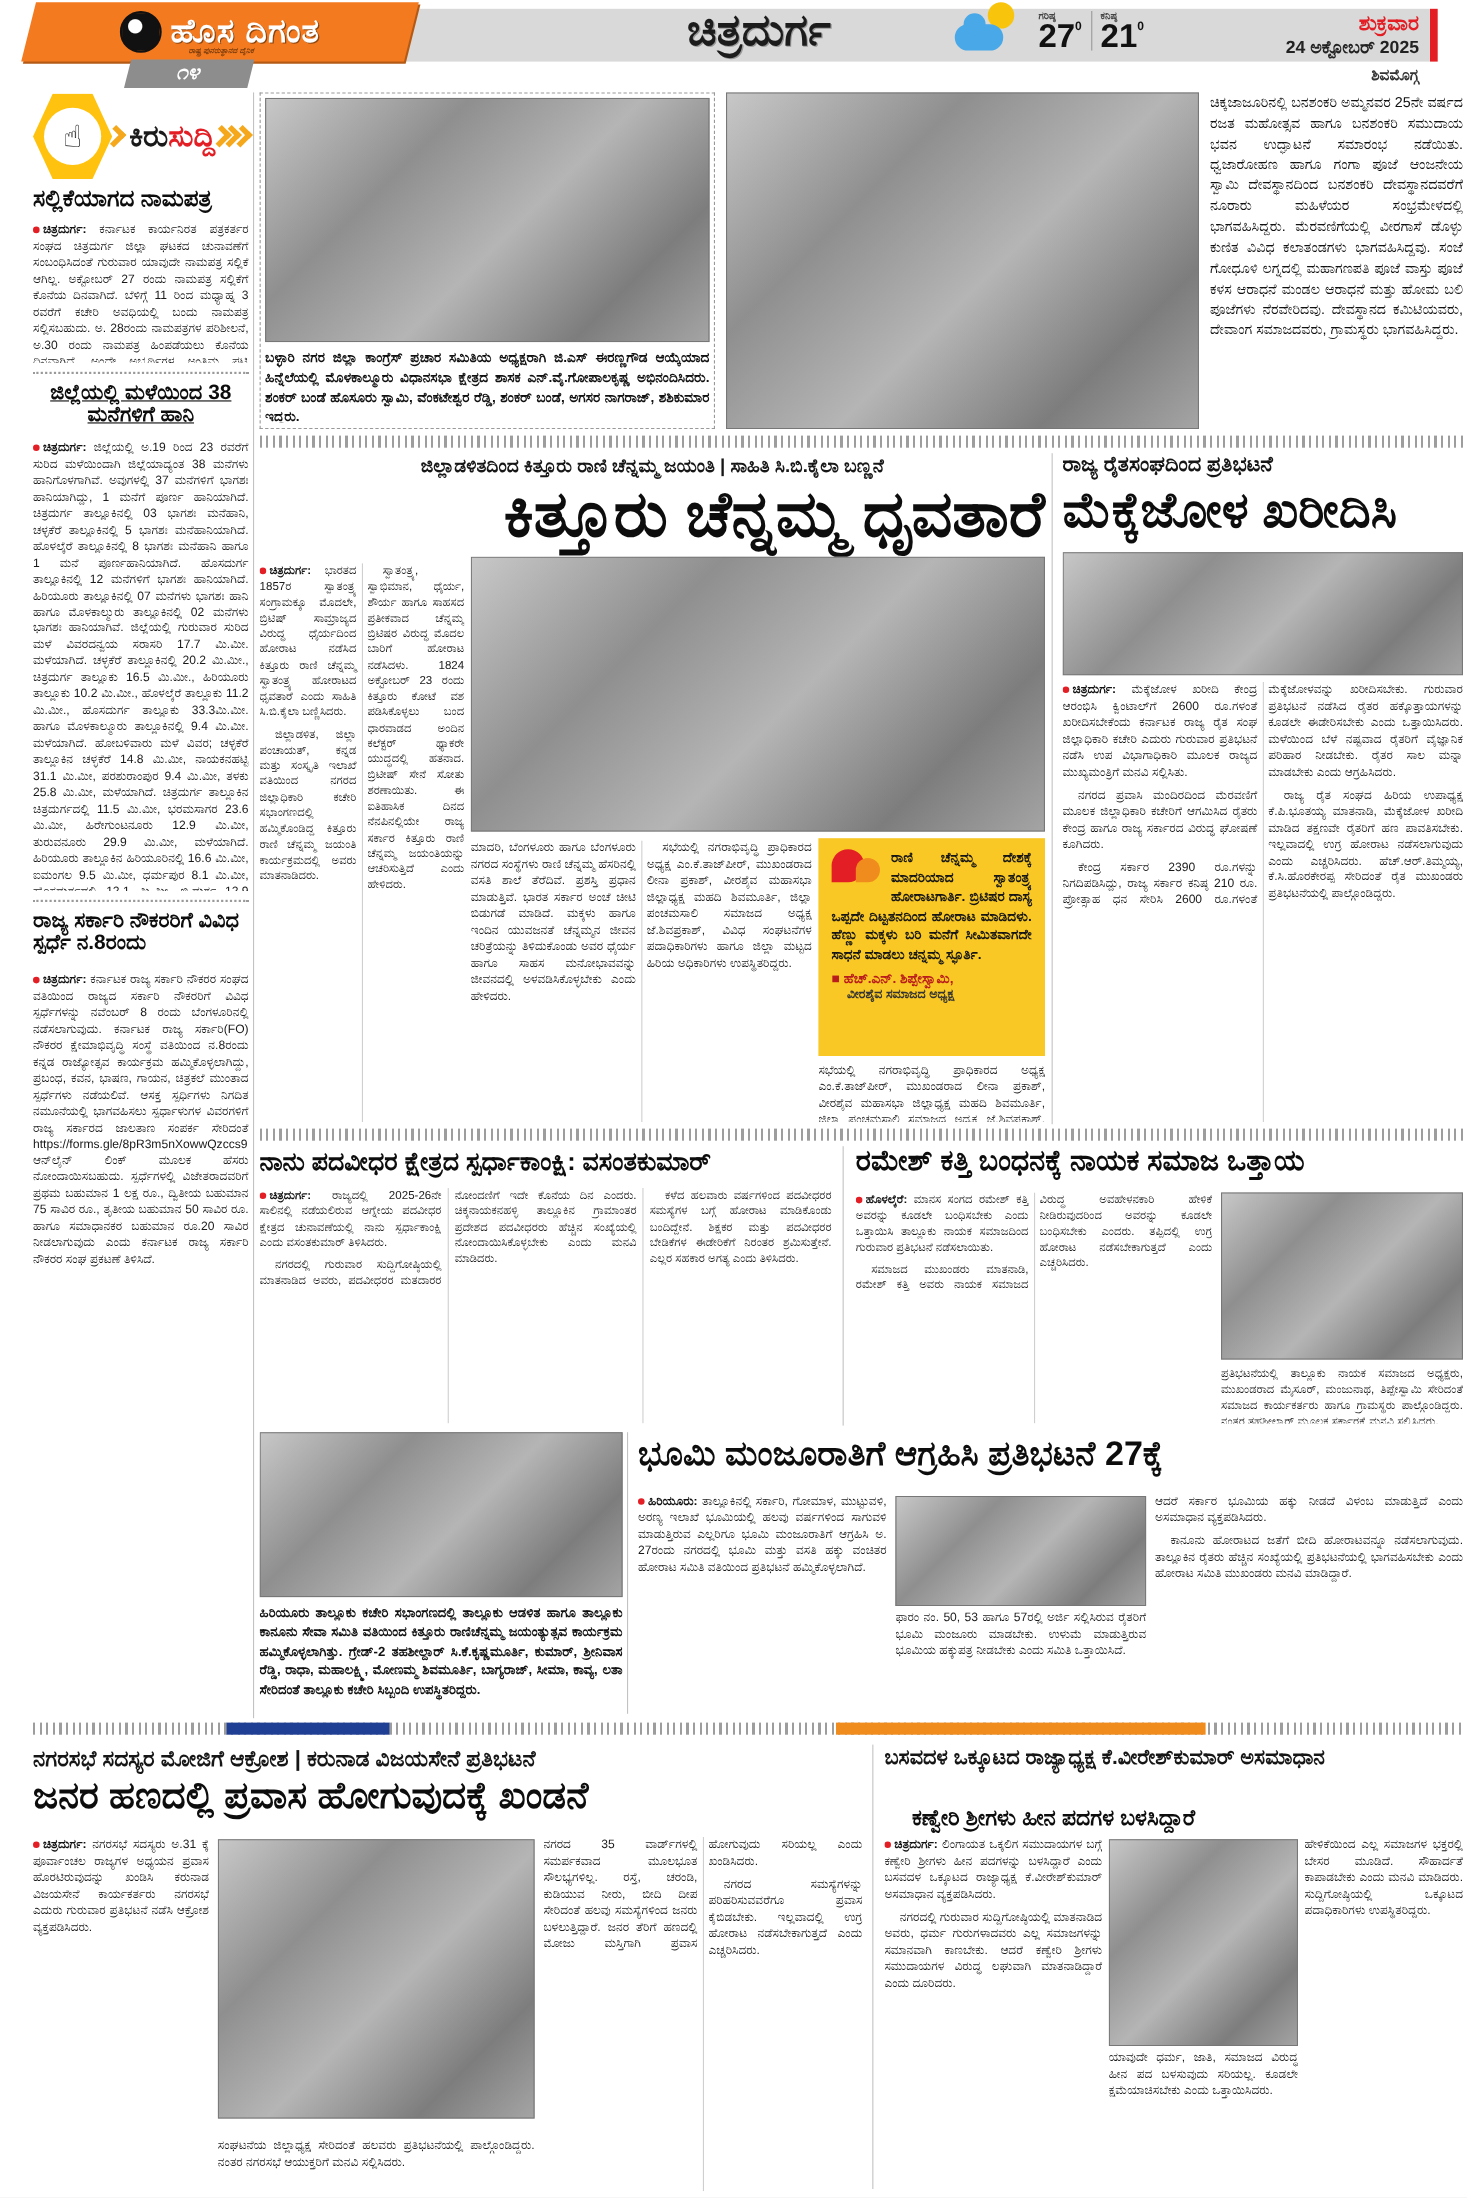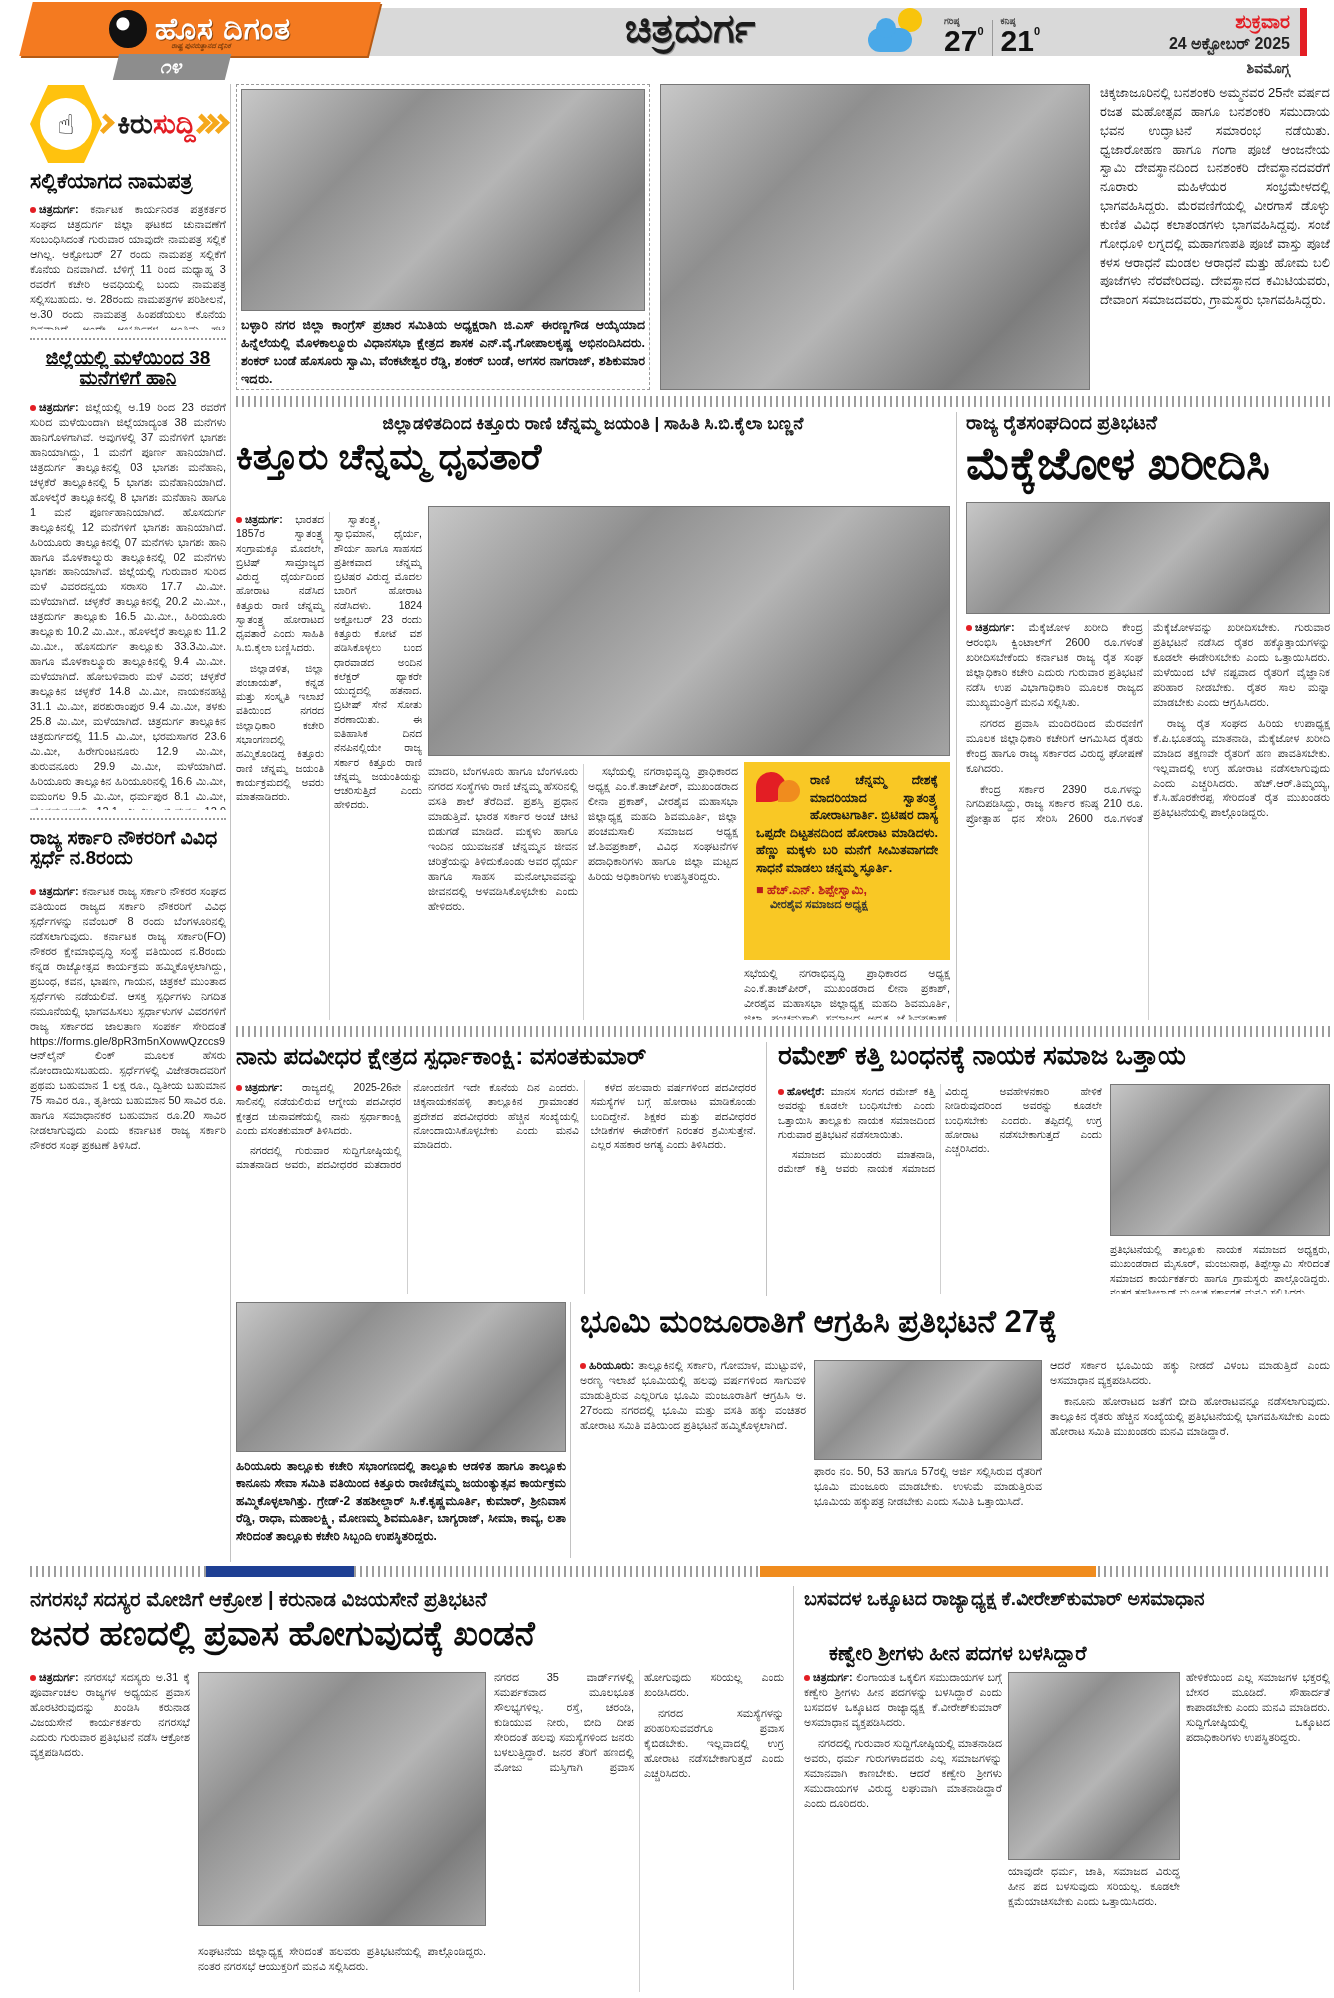--- a/index.html
+++ b/index.html
@@ -14,21 +14,21 @@
   .logo-inner{position:absolute;left:0;top:0;width:100%;height:100%;transform:skewX(14deg);
         display:flex;align-items:center;justify-content:center;gap:8px;}
   .emblem{width:34px;height:34px;border-radius:50%;background:radial-gradient(circle at 35% 35%,#fff 0 6px,#111 7px);
         border:2px solid #111;}
   .brand{font-size:30px;font-weight:bold;color:#fff;letter-spacing:1px;text-shadow:1px 1px 0 #8a4510;}
   .tagline{position:absolute;left:150px;top:40px;font-size:7px;color:#7a3c0c;font-weight:bold;}
   .pageno{left:116px;top:54px;width:112px;height:26px;background:#8d8d8d;transform:skewX(-14deg);
         display:flex;align-items:center;justify-content:center;color:#fff;font-size:19px;font-weight:bold;}
   .edition{left:500px;top:6px;width:380px;text-align:center;font-size:40px;font-weight:900;color:#1c1c1c;
         text-shadow:1px 1px 0 #999;}
-  .weather{left:884px;top:10px;width:230px;height:46px;display:flex;align-items:flex-end;gap:8px;}
+  .weather{left:884px;top:10px;width:230px;height:46px;display:flex;align-items:flex-start;gap:8px;}
   .sun{width:24px;height:24px;border-radius:50%;background:#f8c40c;position:relative;left:14px;top:-8px;}
   .cloud{width:44px;height:24px;background:#49a8e8;border-radius:14px;position:relative;left:-16px;top:6px;}
   .cloud:before{content:"";position:absolute;left:8px;top:-10px;width:20px;height:20px;border-radius:50%;background:#49a8e8;}
   .wcell{display:flex;flex-direction:column;align-items:flex-start;line-height:1;}
   .wlabel{font-size:9px;font-weight:bold;color:#444;}
   .wtemp{font-size:30px;font-weight:900;color:#111;}
   .wdeg{font-size:11px;vertical-align:top;font-weight:bold;}
   .wsep{width:1px;height:36px;background:#9a9a9a;}
   .dateblk{left:1090px;top:10px;width:200px;text-align:right;line-height:1.25;}
   .day{color:#e31e24;font-weight:900;font-size:19px;}
@@ -147,21 +147,21 @@
   </div>
 
   <div class="abs photo" style="left:660px;top:84px;width:430px;height:306px;"></div>
 
   <div class="abs caption" style="left:1100px;top:84px;width:230px;height:306px;font-weight:normal;font-size:13px;">ಚಿಕ್ಕಜಾಜೂರಿನಲ್ಲಿ ಬನಶಂಕರಿ ಅಮ್ಮನವರ 25ನೇ ವರ್ಷದ ರಜತ ಮಹೋತ್ಸವ ಹಾಗೂ ಬನಶಂಕರಿ ಸಮುದಾಯ ಭವನ ಉದ್ಘಾಟನೆ ಸಮಾರಂಭ ನಡೆಯಿತು. ಧ್ವಜಾರೋಹಣ ಹಾಗೂ ಗಂಗಾ ಪೂಜೆ ಆಂಜನೇಯ ಸ್ವಾಮಿ ದೇವಸ್ಥಾನದಿಂದ ಬನಶಂಕರಿ ದೇವಸ್ಥಾನದವರೆಗೆ ನೂರಾರು ಮಹಿಳೆಯರ ಸಂಭ್ರಮೇಳದಲ್ಲಿ ಭಾಗವಹಿಸಿದ್ದರು. ಮೆರವಣಿಗೆಯಲ್ಲಿ ವೀರಗಾಸೆ ಡೊಳ್ಳು ಕುಣಿತ ವಿವಿಧ ಕಲಾತಂಡಗಳು ಭಾಗವಹಿಸಿದ್ದವು. ಸಂಜೆ ಗೋಧೂಳಿ ಲಗ್ನದಲ್ಲಿ ಮಹಾಗಣಪತಿ ಪೂಜೆ ವಾಸ್ತು ಪೂಜೆ ಕಳಸ ಆರಾಧನೆ ಮಂಡಲ ಆರಾಧನೆ ಮತ್ತು ಹೋಮ ಬಲಿ ಪೂಜೆಗಳು ನೆರವೇರಿದವು. ದೇವಸ್ಥಾನದ ಕಮಿಟಿಯವರು, ದೇವಾಂಗ ಸಮಾಜದವರು, ಗ್ರಾಮಸ್ಥರು ಭಾಗವಹಿಸಿದ್ದರು.</div>
 
   <div class="abs tick" style="left:236px;top:396px;width:1094px;"></div>
   <div class="abs vrule" style="left:956px;top:412px;height:610px;"></div>
 
   <div class="abs kicker" style="left:236px;top:414px;width:714px;font-size:17px;text-align:center;">ಜಿಲ್ಲಾಡಳಿತದಿಂದ ಕಿತ್ತೂರು ರಾಣಿ ಚೆನ್ನಮ್ಮ ಜಯಂತಿ | ಸಾಹಿತಿ ಸಿ.ಬಿ.ಕೈಲಾ ಬಣ್ಣನೆ</div>
-  <div class="abs hl" style="left:236px;top:438px;width:714px;font-size:36px;text-align:left;">ಕಿತ್ತೂರು ಚೆನ್ನಮ್ಮ ಧೃವತಾರೆ</div>
+  <div class="abs hl" style="left:236px;top:438px;width:714px;font-size:58px;text-align:right;">ಕಿತ್ತೂರು ಚೆನ್ನಮ್ಮ ಧೃವತಾರೆ</div>
 
   <div class="abs body cols2" style="left:236px;top:512px;width:186px;height:508px;font-size:10.5px;">
     <p><span class="dl">ಚಿತ್ರದುರ್ಗ:</span> <span>ಭಾರತದ 1857ರ ಸ್ವಾತಂತ್ರ್ಯ ಸಂಗ್ರಾಮಕ್ಕೂ ಮೊದಲೇ, ಬ್ರಿಟಿಷ್ ಸಾಮ್ರಾಜ್ಯದ ವಿರುದ್ಧ ಧೈರ್ಯದಿಂದ ಹೋರಾಟ ನಡೆಸಿದ ಕಿತ್ತೂರು ರಾಣಿ ಚೆನ್ನಮ್ಮ ಸ್ವಾತಂತ್ರ್ಯ ಹೋರಾಟದ ಧೃವತಾರೆ ಎಂದು ಸಾಹಿತಿ ಸಿ.ಬಿ.ಕೈಲಾ ಬಣ್ಣಿಸಿದರು.</span></p>
     <p>ಜಿಲ್ಲಾಡಳಿತ, ಜಿಲ್ಲಾ ಪಂಚಾಯತ್, ಕನ್ನಡ ಮತ್ತು ಸಂಸ್ಕೃತಿ ಇಲಾಖೆ ವತಿಯಿಂದ ನಗರದ ಜಿಲ್ಲಾಧಿಕಾರಿ ಕಚೇರಿ ಸಭಾಂಗಣದಲ್ಲಿ ಹಮ್ಮಿಕೊಂಡಿದ್ದ ಕಿತ್ತೂರು ರಾಣಿ ಚೆನ್ನಮ್ಮ ಜಯಂತಿ ಕಾರ್ಯಕ್ರಮದಲ್ಲಿ ಅವರು ಮಾತನಾಡಿದರು.</p>
     <p>ಸ್ವಾತಂತ್ರ್ಯ, ಸ್ವಾಭಿಮಾನ, ಧೈರ್ಯ, ಶೌರ್ಯ ಹಾಗೂ ಸಾಹಸದ ಪ್ರತೀಕವಾದ ಚೆನ್ನಮ್ಮ ಬ್ರಿಟಿಷರ ವಿರುದ್ಧ ಮೊದಲ ಬಾರಿಗೆ ಹೋರಾಟ ನಡೆಸಿದಳು. 1824 ಅಕ್ಟೋಬರ್ 23 ರಂದು ಕಿತ್ತೂರು ಕೋಟೆ ವಶ ಪಡಿಸಿಕೊಳ್ಳಲು ಬಂದ ಧಾರವಾಡದ ಅಂದಿನ ಕಲೆಕ್ಟರ್ ಥ್ಯಾಕರೇ ಯುದ್ಧದಲ್ಲಿ ಹತನಾದ. ಬ್ರಿಟೀಷ್ ಸೇನೆ ಸೋತು ಶರಣಾಯಿತು. ಈ ಐತಿಹಾಸಿಕ ದಿನದ ನೆನಪಿನಲ್ಲಿಯೇ ರಾಜ್ಯ ಸರ್ಕಾರ ಕಿತ್ತೂರು ರಾಣಿ ಚೆನ್ನಮ್ಮ ಜಯಂತಿಯನ್ನು ಆಚರಿಸುತ್ತಿದೆ ಎಂದು ಹೇಳಿದರು.</p>
   </div>
 
   <div class="abs photo" style="left:428px;top:506px;width:522px;height:250px;"></div>
 
   <div class="abs body cols2" style="left:428px;top:764px;width:310px;height:256px;">

